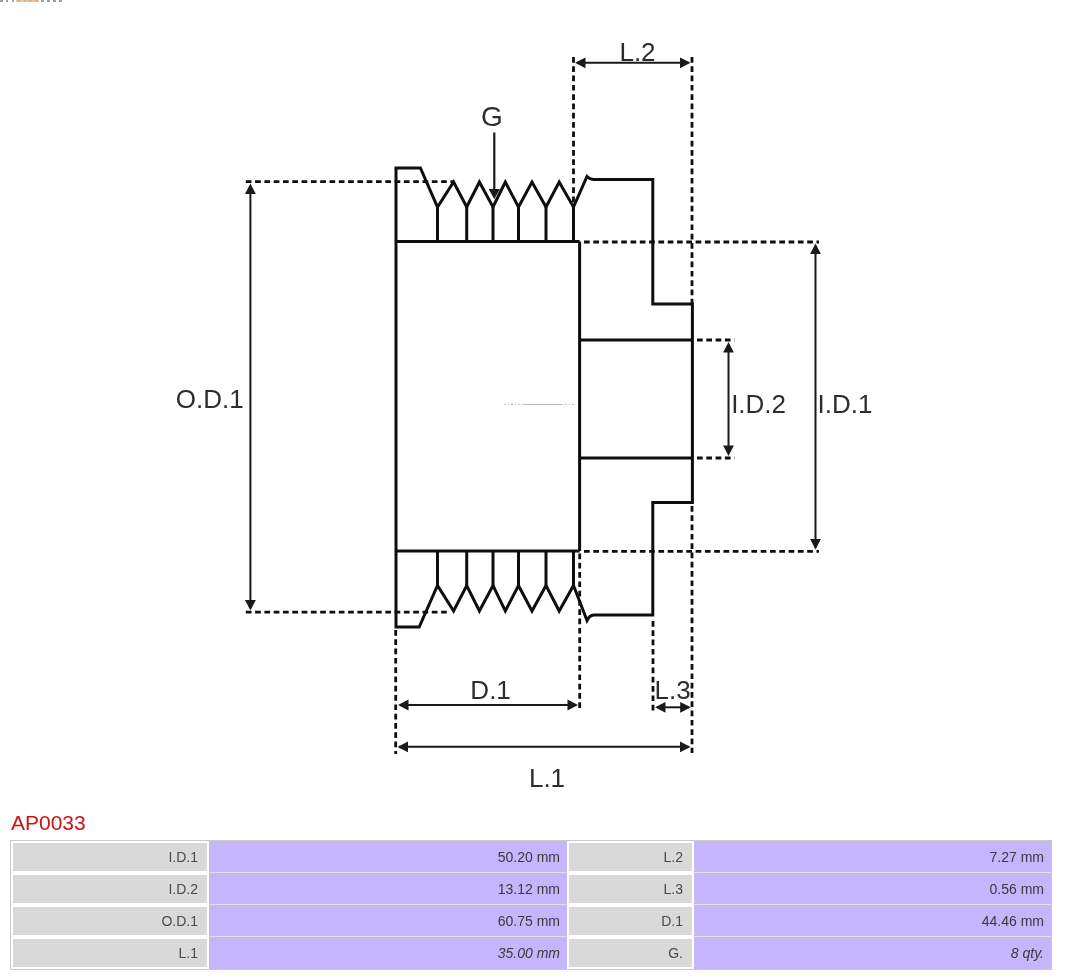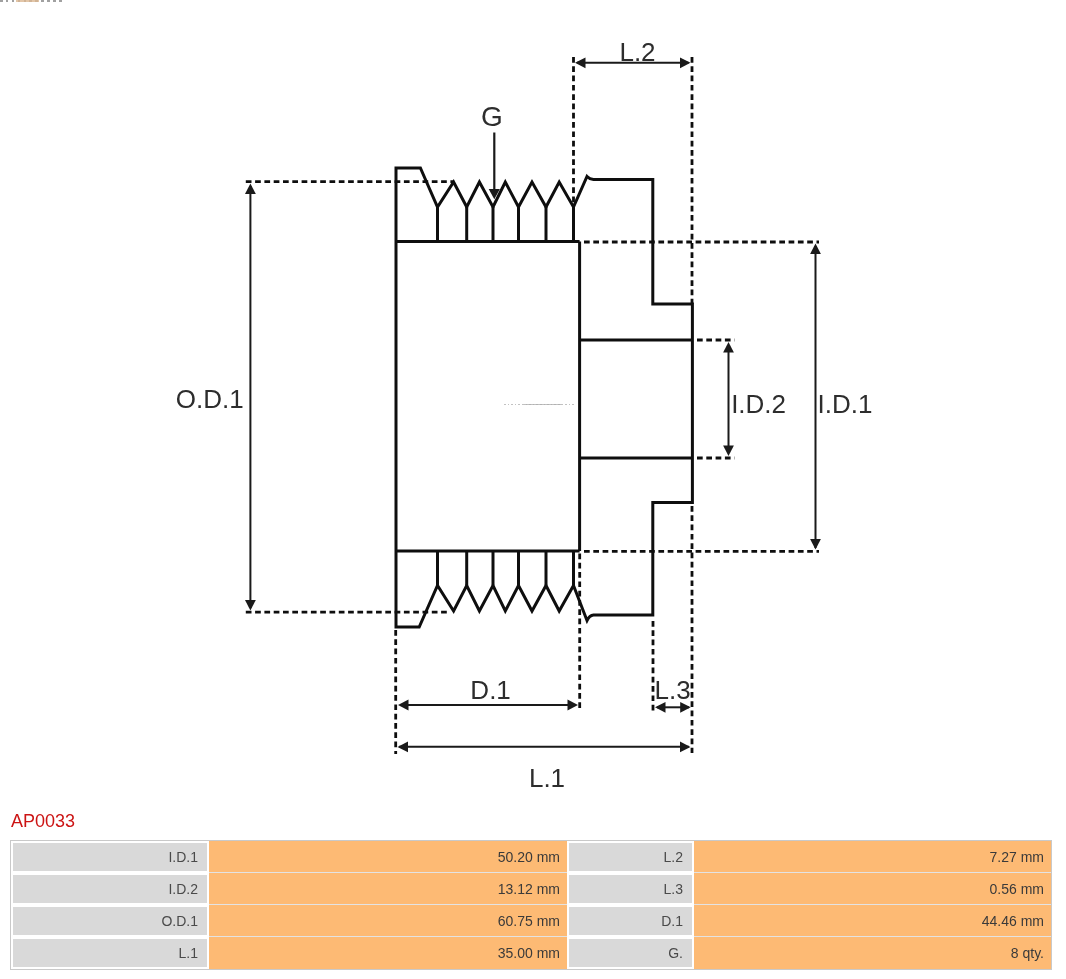--- a/index.html
+++ b/index.html
@@ -3,27 +3,27 @@
 <meta charset="utf-8">
 <style>
   html,body{margin:0;padding:0;background:#fff;}
   body{width:1066px;height:979px;position:relative;font-family:"Liberation Sans",sans-serif;overflow:hidden;}
   #wm1{position:absolute;left:0;top:0;width:63px;height:2px;
        background:repeating-linear-gradient(90deg,#787878 0 2.6px,rgba(255,255,255,0) 2.6px 5.9px);opacity:.7;}
   #wm2{position:absolute;left:16px;top:0;width:23px;height:1.6px;background:#dcb892;opacity:.8;}
   #cl1{position:absolute;left:504px;top:404px;width:70px;height:1.4px;
        background:repeating-linear-gradient(90deg,#c2c2c2 0 1.6px,rgba(255,255,255,0) 1.6px 3.6px);}
   #cl2{position:absolute;left:524px;top:404px;width:38px;height:1.4px;background:#ababab;opacity:.75;}
-  #title{position:absolute;left:11px;top:811px;font-size:18px;color:#cc1414;}
+  #title{position:absolute;left:11px;top:811px;font-size:21px;color:#cc1414;}
   table{position:absolute;left:10px;top:840px;width:1040px;border-collapse:separate;border-spacing:0;
         border:1px solid #c9c9c9;table-layout:fixed;font-size:14px;}
   td{overflow:hidden;white-space:nowrap;}
   td.l{height:28px;background:#d9d9d9;border:2px solid #fff;text-align:right;padding:0 9px 0 0;color:#4a4a4a;}
-  td.v{height:31px;text-align:right;padding:0 7px 0 0;border-bottom:1px solid #e3e3e3;color:#3a3a3a;background:#fdba74;}
-  tr:last-child td.v{border-bottom:none;}
+  td.v{height:31px;text-align:right;padding:0 7px 0 0;border-bottom:1px solid #e3e3e3;color:#3a3a3a;background:#c4b5fd;}
+  tr:last-child td.v{border-bottom:none;font-style:italic;}
 </style>
 </head>
 <body>
 <div id="wm1"></div>
 <div id="wm2"></div>
 <svg width="1066" height="800" viewBox="0 0 1066 800" style="position:absolute;left:0;top:0;">
 
   <g stroke="#0e0e0e" stroke-width="2.8" fill="none" stroke-dasharray="5.7 3.6">
     <path d="M 245.8 181.7 H 453.6"></path>
     <path d="M 245.8 612.2 H 450"></path>

